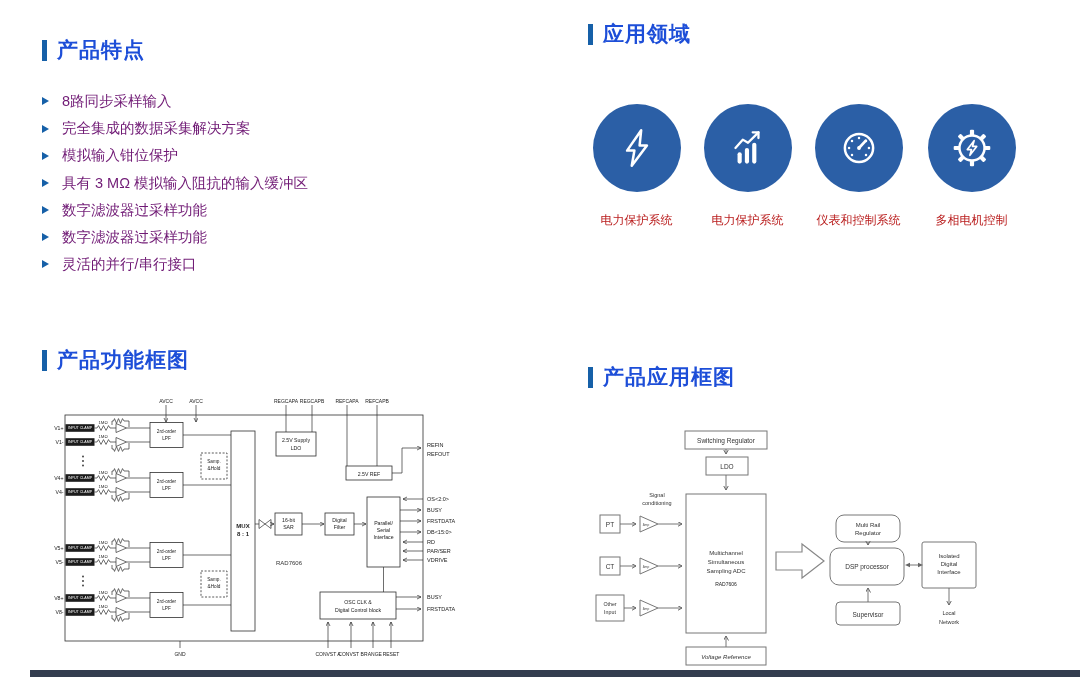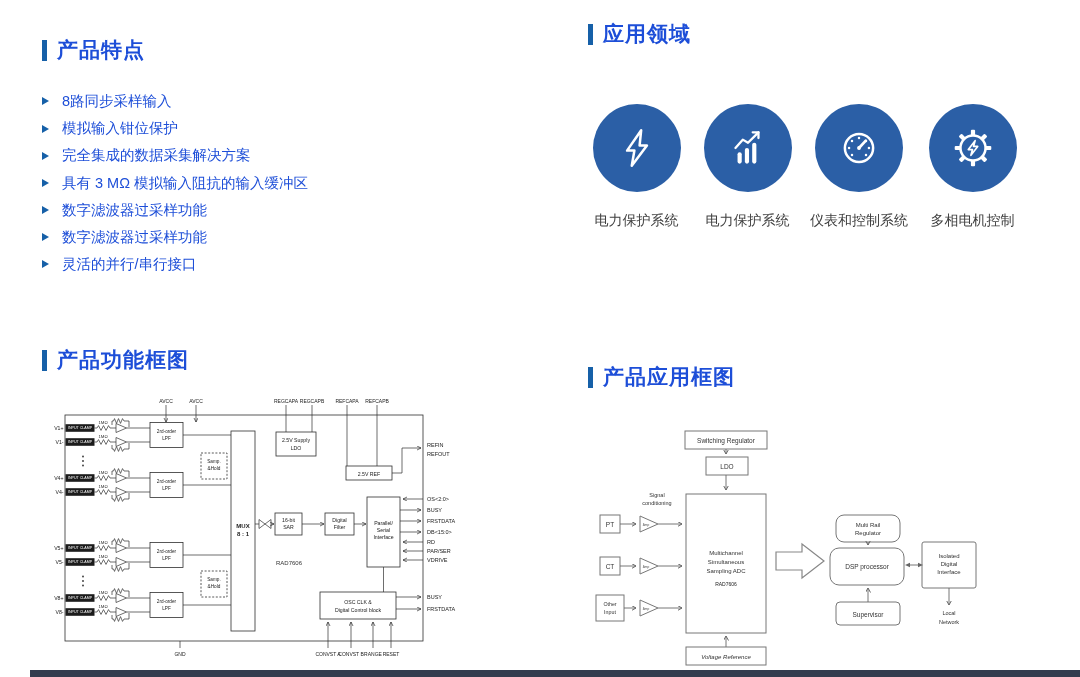--- a/index.html
+++ b/index.html
@@ -8,31 +8,31 @@
   .page { position:relative; width:1080px; height:677px; background:#fff; overflow:hidden; }
 
   .sec { position:absolute; }
   .sec-header { display:flex; align-items:center; gap:10px; }
   .sec-header .bar { width:5px; height:21px; background:#1660a8; flex:none; }
   .sec-header h2 { font-size:21px; color:#1d4ed8; font-weight:bold; letter-spacing:1px; white-space:nowrap; }
 
   .features { left:42px; top:36px; width:520px; }
   .feature-list { list-style:none; margin-top:29px; }
   .feature-list li { display:flex; align-items:center; gap:13px; margin-bottom:10.5px;
-                     font-size:14.5px; color:#1d4ed8; line-height:1.15; }
+                     font-size:14.5px; color:#701a75; line-height:1.15; }
   .tri { width:0; height:0; border-left:7px solid #1660a8;
          border-top:4.5px solid transparent; border-bottom:4.5px solid transparent; flex:none; }
 
   .apps { left:588px; top:20px; width:470px; }
   .app-row { display:flex; gap:14px; margin-top:56px; }
   .app-card { display:flex; flex-direction:column; align-items:center; min-width:97px; }
   .app-card:last-child { min-width:101px; }
   .circle { width:88px; height:88px; border-radius:50%; background:#2b5fa6;
             display:flex; align-items:center; justify-content:center; }
-  .app-label { margin-top:20px; font-size:14px; color:#404040; white-space:nowrap; }
+  .app-label { margin-top:20px; font-size:12px; color:#b91c1c; white-space:nowrap; }
 
   .func { left:42px; top:346px; }
   .func svg { margin:21px 0 0 8px; display:block; }
   .appd { left:588px; top:350px;margin-top:13px; }
   .appd svg { margin-top:33px; display:block; }
 
   .footer-bar { position:absolute; left:30px; right:0; bottom:0; height:7px; background:#333d4f; }
 
   
   .fd line, .fd polyline { stroke:#2f2f2f; stroke-width:0.7; fill:none; }
@@ -80,25 +80,25 @@
       <span class="bar"></span>
       <h2>产品特点</h2>
     </div>
     <ul class="feature-list">
       <li>
           <span class="tri"></span>
           <span>8路同步采样输入</span>
         </li>
       <li>
           <span class="tri"></span>
+          <span>完全集成的数据采集解决方案</span>
+        </li>
+      <li>
+          <span class="tri"></span>
           <span>模拟输入钳位保护</span>
-        </li>
-      <li>
-          <span class="tri"></span>
-          <span>完全集成的数据采集解决方案</span>
         </li>
       <li>
           <span class="tri"></span>
           <span>具有 3 MΩ 模拟输入阻抗的输入缓冲区</span>
         </li>
       <li>
           <span class="tri"></span>
           <span>数字滤波器过采样功能</span>
         </li>
       <li>

